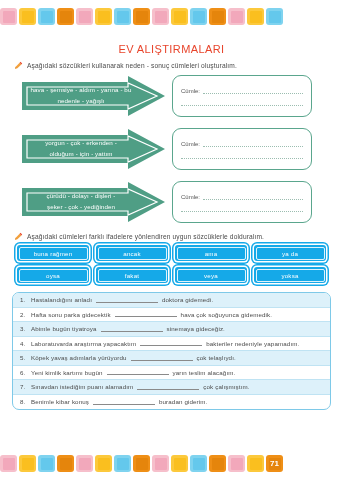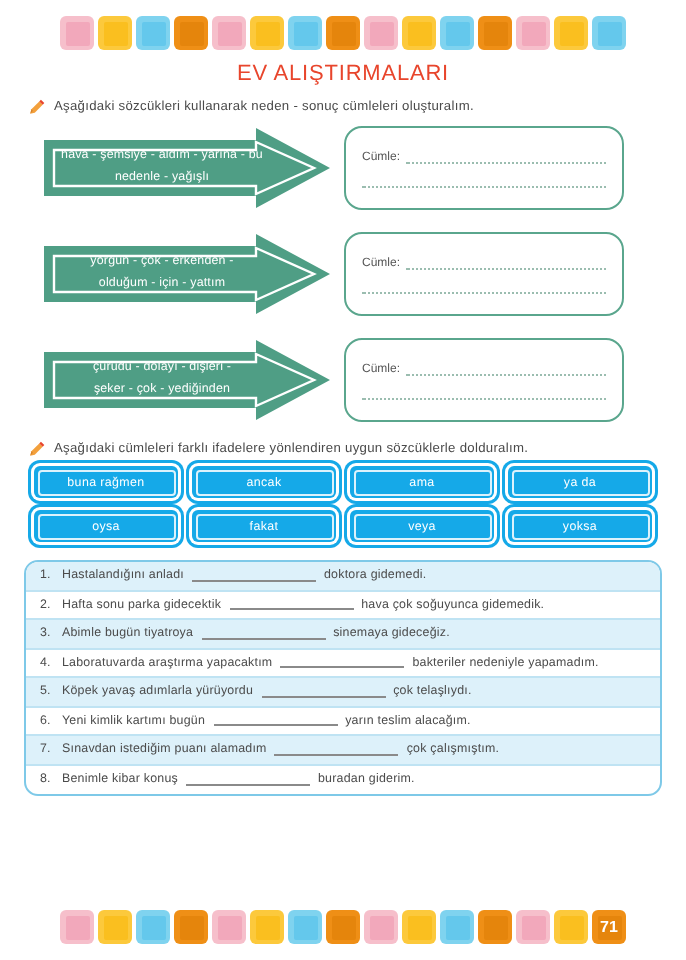--- a/index.html
+++ b/index.html
@@ -5,21 +5,21 @@
   * { box-sizing: border-box; margin: 0; padding: 0; }
   html, body {
     width: 343px; height: 480px;
     background: #ffffff;
     font-family: "Liberation Sans", sans-serif;
     overflow: hidden;
   }
   .page { position: relative; width: 343px; height: 480px; background:#fff; }
 
   
-  .strip { display: flex; justify-content: center; gap: 2px; padding: 0; }
+  .strip { display: flex; gap: 2px; padding: 0; }
   .strip.top { padding-top: 8px; }
   .strip.bottom { position: absolute; left: 0; right: 0; bottom: 8px; }
   .sq {
     width: 17px; height: 17px;
     border-radius: 3px;
     position: relative;
     display: flex; align-items: center; justify-content: center;
     font-size: 8px; font-weight: bold; color: #fff;
   }
   .sq::after {
@@ -36,21 +36,21 @@
   .sq.orange { background: #ef8f16; }
   .sq.orange::after { background: #e5850c; }
   .sq .pg { position: relative; z-index: 2; }
 
   
   .title {
     text-align: center;
     color: #e8452c;
     font-size: 11px;
     letter-spacing: .4px;
-    margin-top: 6px;
+    margin-top: 18px;
     font-weight: normal;
   }
 
   
   .instr {
     display: flex; align-items: flex-start; gap: 4px;
     margin: 7px 0 4px 14px;
     font-size: 6.6px; color: #4a4a4a; letter-spacing: .15px;
   }
   .pencil { width: 9px; height: 9px; flex: none; margin-top: -1px; }

